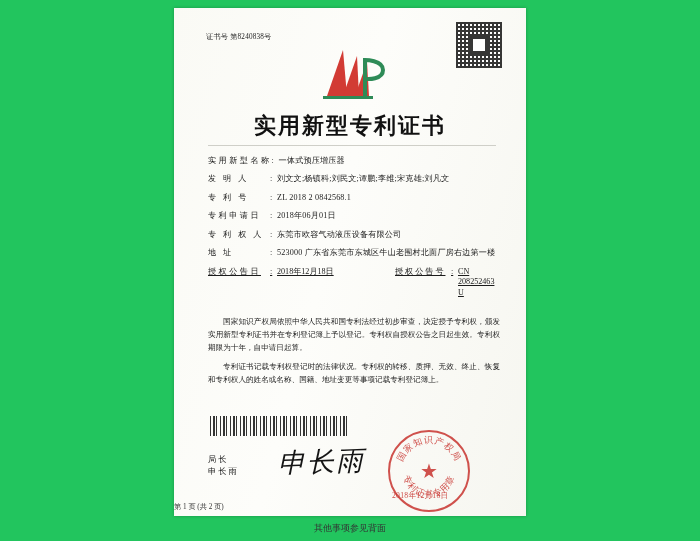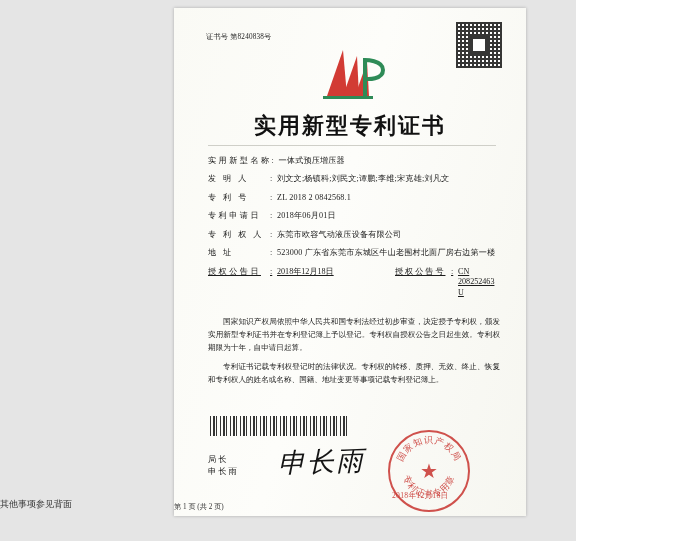--- a/index.html
+++ b/index.html
@@ -9,23 +9,23 @@
   }
   body {
     width: 700px;
     height: 541px;
     font-family: "Liberation Serif", "DejaVu Serif", serif;
     overflow: hidden;
   }
 
   #page {
     position: relative;
-    width: 576px;
+    width: 700px;
     height: 541px;
-    background: #e5e5e5;
+    background: #22c55e;
   }
 
   
   #sheet {
     position: absolute;
     left: 174px;
     top: 8px;
     width: 352px;
     height: 508px;
     background: #fdfdfb;
@@ -232,21 +232,22 @@
     left: 0; right: 0;
     top: 494px;
     text-align: left;
     font-size: 7.2px;
     color: #333;
   }
 
   
   .caption {
     left: 0; right: 0;
-    top: 498px;
+    top: 522px;
+    text-align: center;
     font-size: 9px;
     color: #333;
     font-family: "Liberation Sans", sans-serif;
   }
 </style>
 </head>
 <body>
 
 <div id="page">
 

